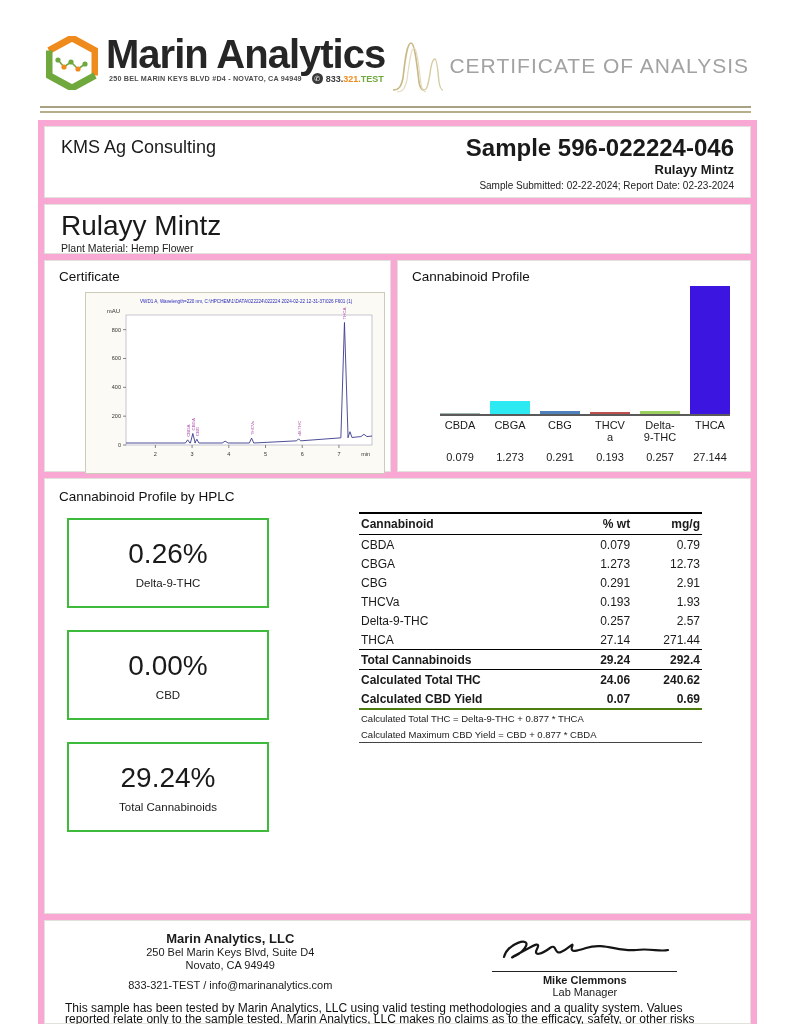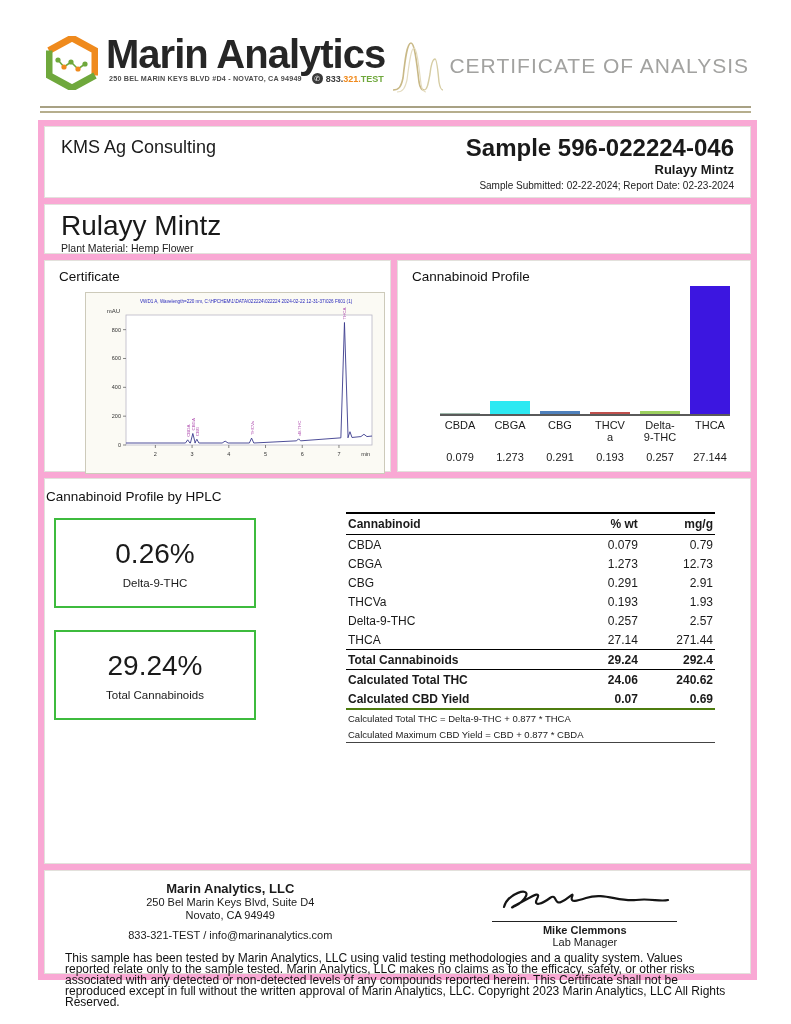--- a/index.html
+++ b/index.html
@@ -50,21 +50,21 @@
   
   .barchart{margin-top:auto;margin-bottom:10px;align-self:flex-end;margin-right:6px;}
   .bars-strip{display:flex;align-items:flex-end;gap:10px;height:130px;border-bottom:2px solid #5a5a5a;width:fit-content;}
   .bars-strip .bar{width:40px;}
   .strip{display:flex;gap:10px;width:fit-content;}
   .strip .cell{width:40px;text-align:center;font-size:11px;line-height:12px;white-space:pre-line;}
   .labels-strip{margin-top:3px;}
   .values-strip{margin-top:8px;}
 
   
-  .panel-hplc{height:386px;padding:10px 1px;}
+  .panel-hplc{height:436px;padding:10px 14px;}
   .hplc-body{display:flex;margin-top:6px;}
   .boxes-col{width:292px;display:flex;flex-direction:column;gap:22px;padding-left:8px;padding-top:8px;}
   .green-box{width:198px;height:86px;border:2px solid #3dbb3d;background:#fff;display:flex;flex-direction:column;
              align-items:center;justify-content:center;gap:7px;}
   .green-box .val{font-size:28px;font-weight:400;}
   .green-box .lab{font-size:11.5px;}
   .table-col{flex:1;padding-right:34px;padding-top:2px;}
   table.cann{width:100%;border-collapse:collapse;font-size:12px;}
   table.cann th{border-top:2px solid #000;border-bottom:1.5px solid #000;font-weight:700;padding:3px 2px;}
   table.cann th:first-child{text-align:left;}
@@ -219,20 +219,24 @@
 
     <div class="panel panel-hplc">
       <div class="section-title">Cannabinoid Profile by HPLC</div>
       <div class="hplc-body">
         <div class="boxes-col">
           <div class="green-box">
             <div class="val">0.26%</div>
             <div class="lab">Delta-9-THC</div>
           </div>
           <div class="green-box">
+            <div class="val">0.00%</div>
+            <div class="lab">CBD</div>
+          </div>
+          <div class="green-box">
             <div class="val">29.24%</div>
             <div class="lab">Total Cannabinoids</div>
           </div>
         </div>
         <div class="table-col">
           <table class="cann">
               <thead>
                 <tr>
                   <th>Cannabinoid</th>
                   <th class="num">% wt</th>

